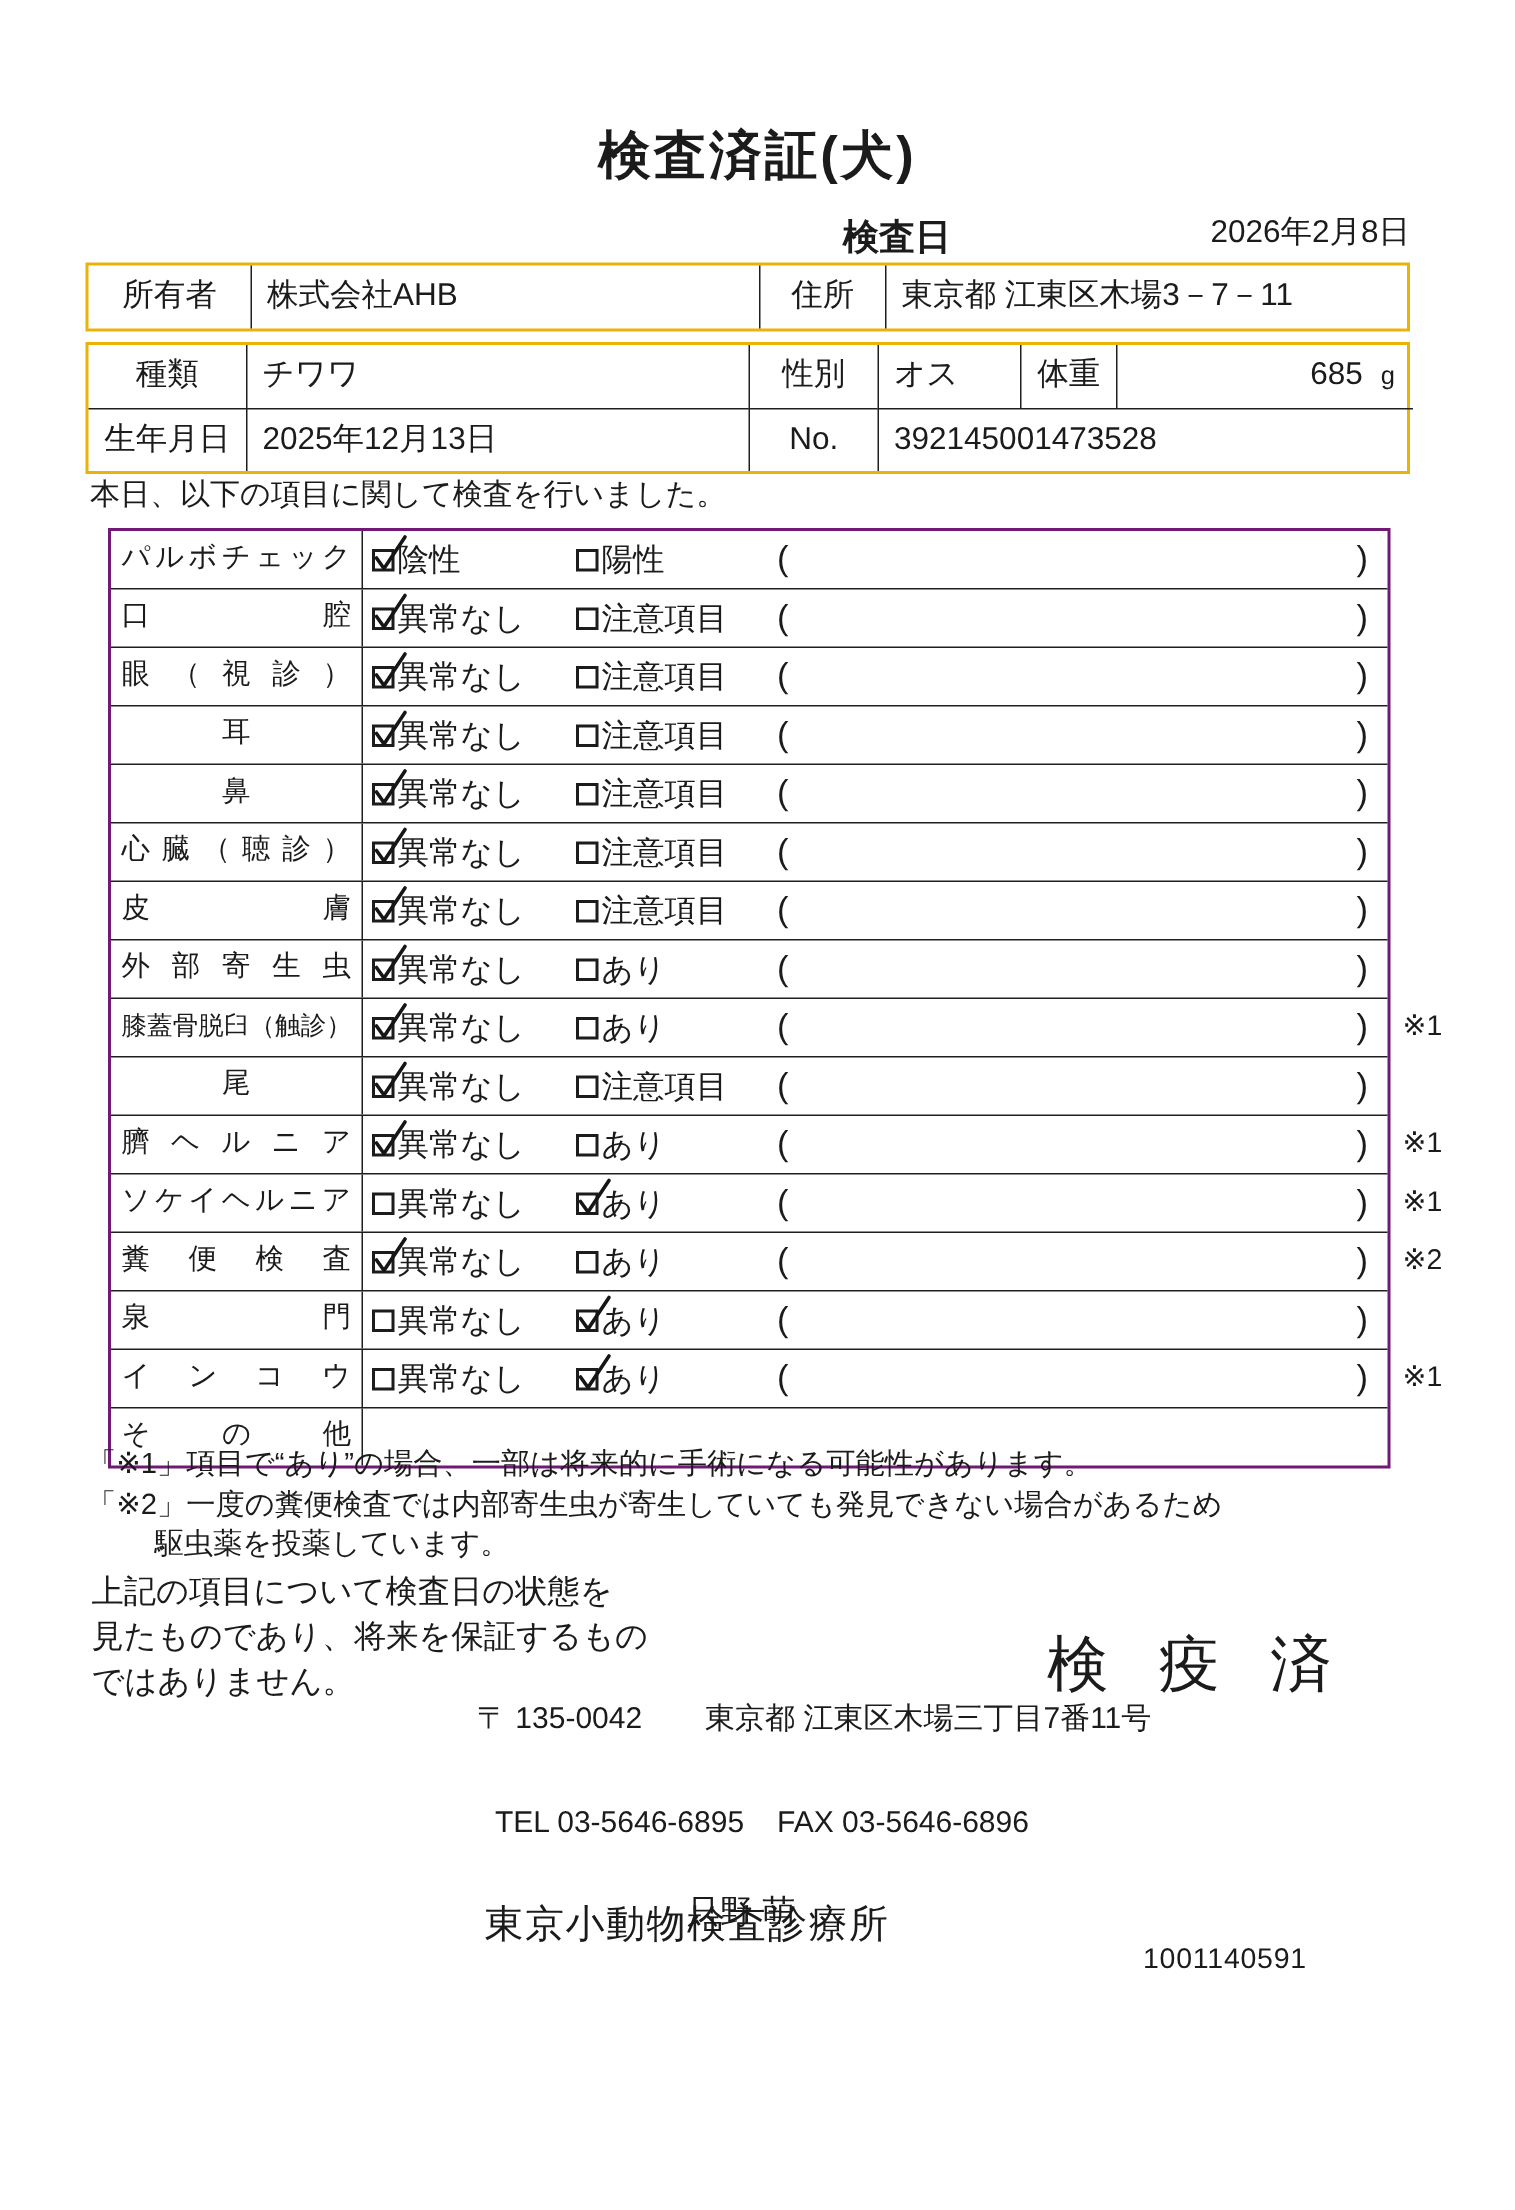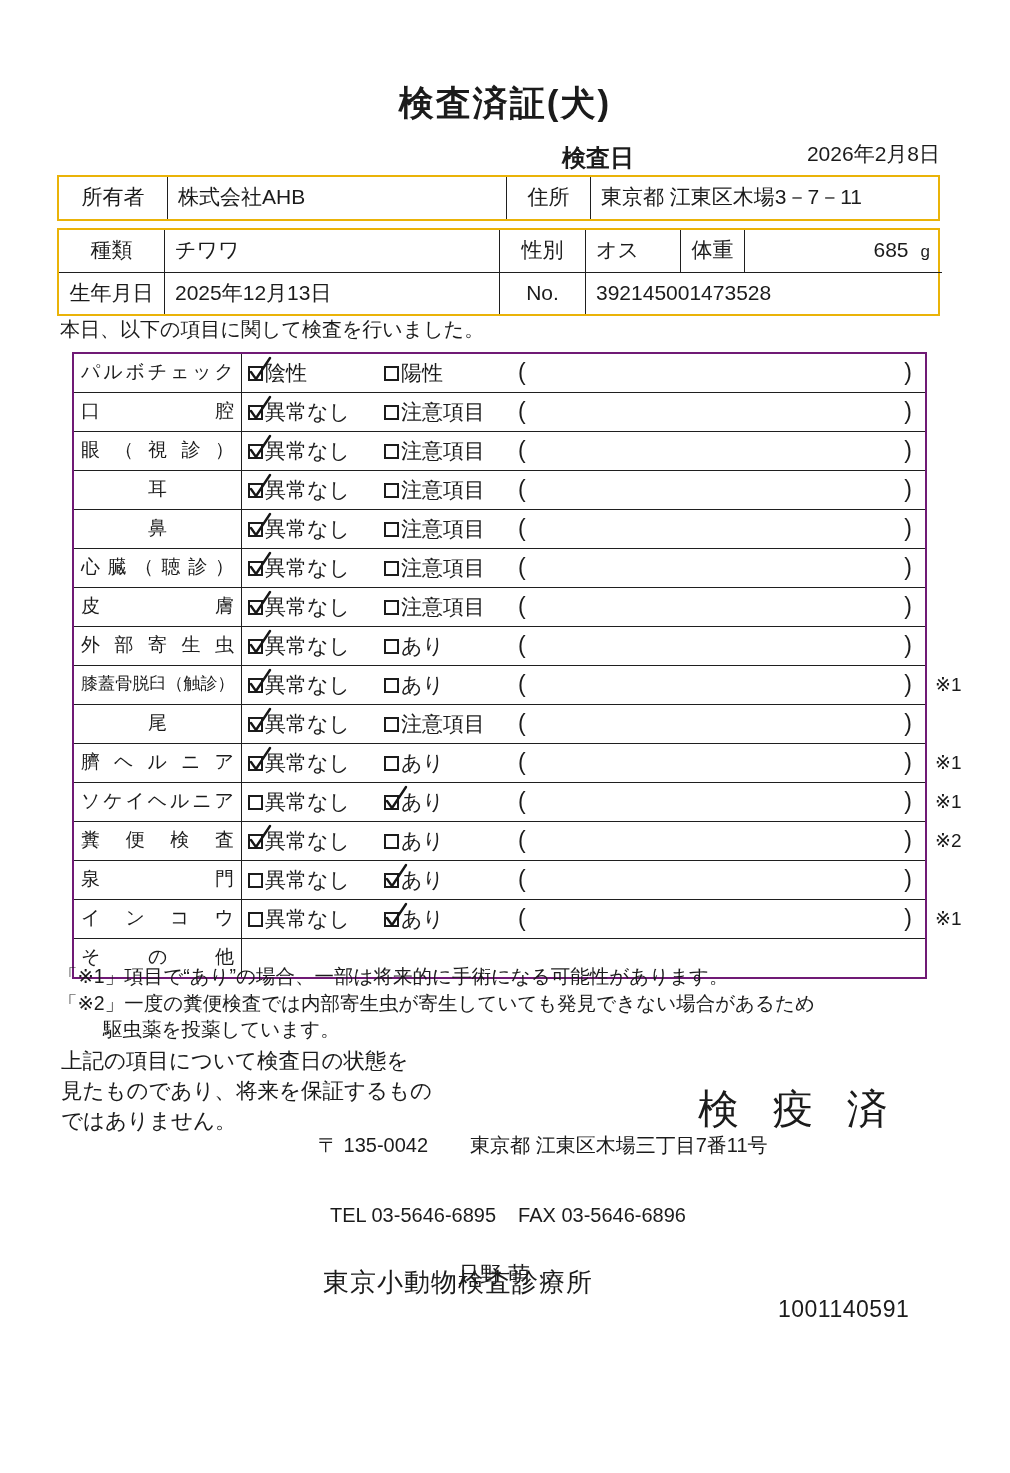--- a/index.html
+++ b/index.html
@@ -59,21 +59,21 @@
   .footnotes .indent { padding-left:45px; }
   .disclaimer { top:1046px; left:61px; font-size:21.5px; line-height:30px; }
 
   .stamp { top:1082px; left:698px; font-size:41px; letter-spacing:11px; }
   .addr-line { top:1132px; left:318px; font-size:20px; }
   .addr-line .addr { margin-left:42px; }
   .tel-line { top:1204px; left:330px; font-size:20px; }
   .tel-line .fax { margin-left:22px; }
   .clinic-name { top:1229px; left:323px; font-size:26px; letter-spacing:1px;margin-top:36px; }
   .vet-name { top:1260px; left:458px; font-size:22px; }
-  .serial { top:1296px; left:778px; font-size:23px; letter-spacing:0.5px; }
+  .serial { top:1296px; left:762px; font-size:19px; letter-spacing:0.5px; }
 </style>
 </head>
 <body>
 
 <div class="page">
 
   <h1 class="abs title">検査済証(犬)</h1>
 
   <span class="abs exam-date-label">検査日</span>
   <span class="abs exam-date-value">2026年2月8日</span>

